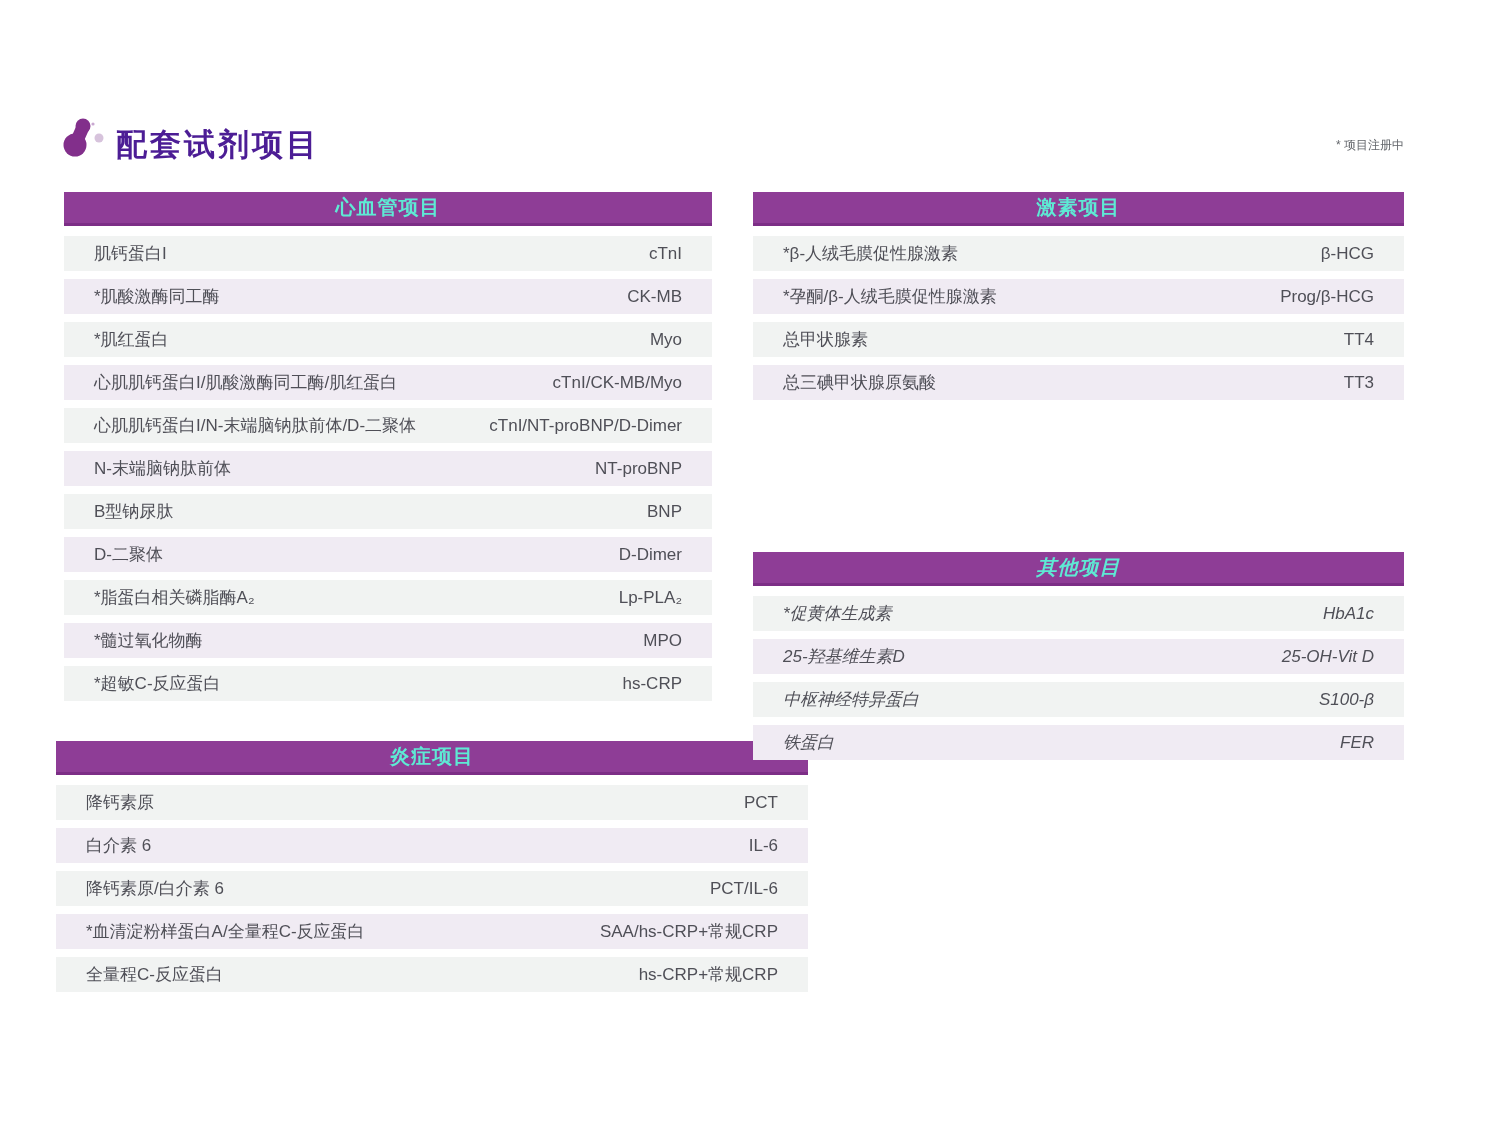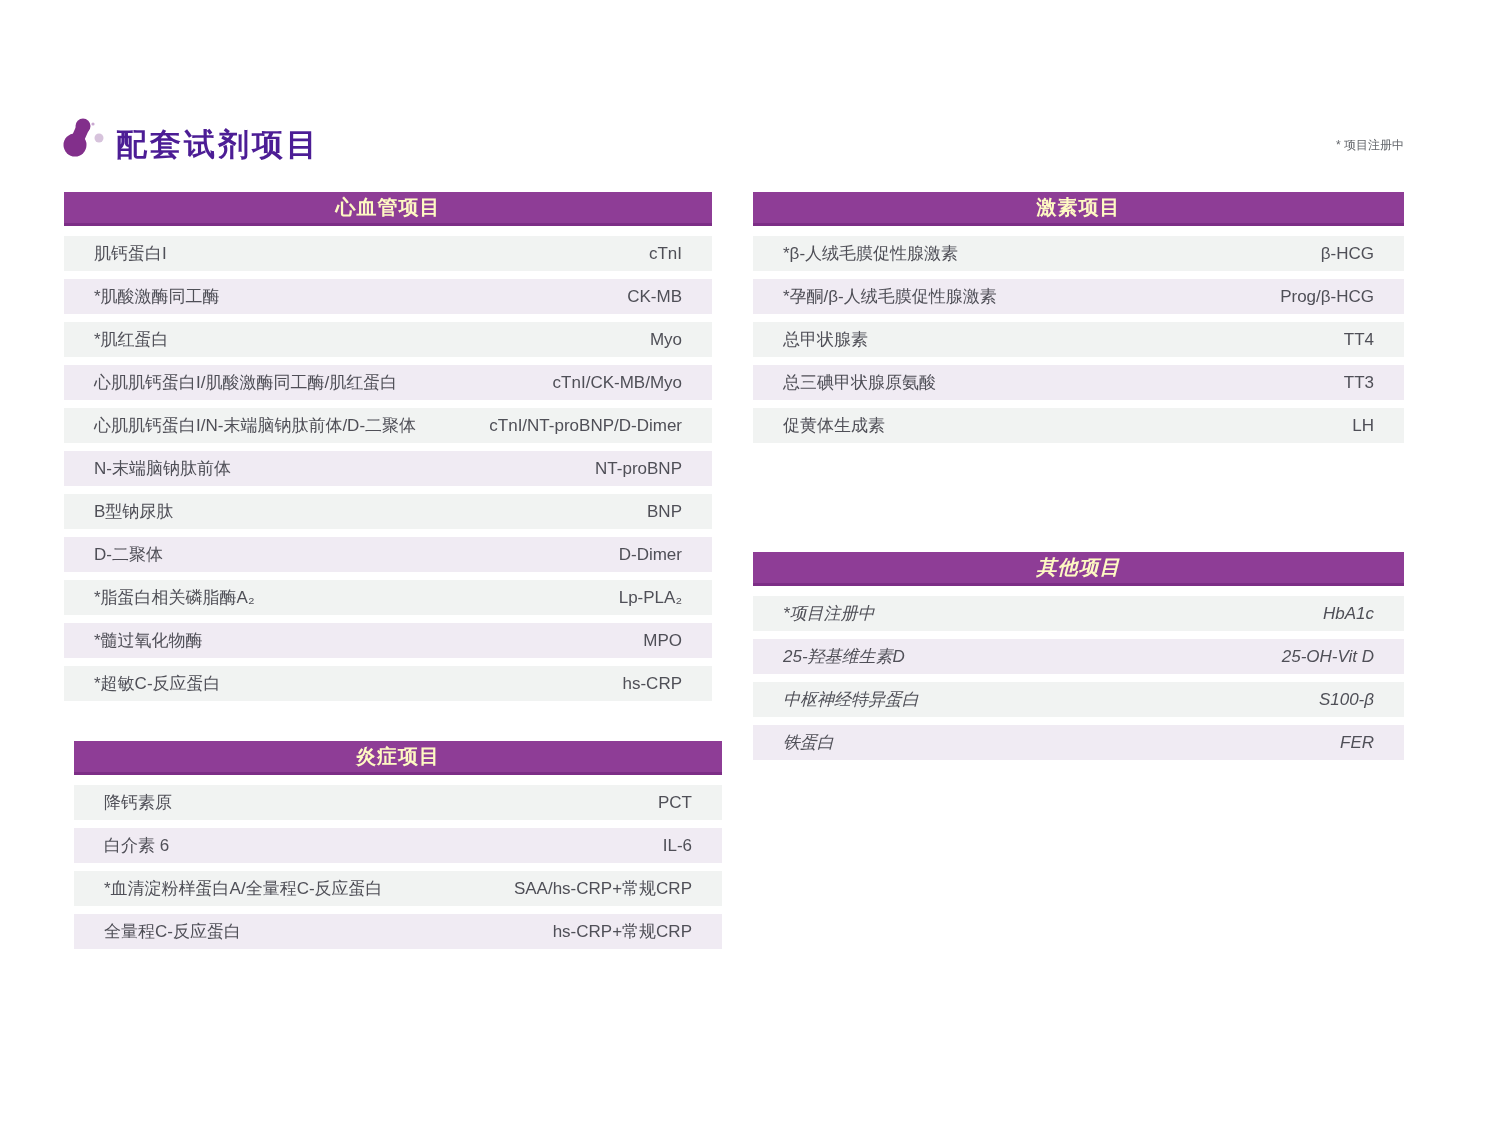--- a/index.html
+++ b/index.html
@@ -13,28 +13,28 @@
     font-size:31px; font-weight:bold; color:#4c1d95; letter-spacing:3px;
   }
 
   .note {
     position:absolute; left:753px; top:137px; width:651px;
     text-align:right; font-size:12px; color:#63666b;
   }
 
   .table { position:absolute; }
   .t-cardio       { left:64px;  top:192px; width:648px; }
-  .t-inflammation { left:74px;  top:741px; width:648px; }
+  .t-inflammation { left:56px;  top:741px; width:752px; }
   .t-hormone      { left:753px; top:192px; width:651px; }
   .t-other        { left:753px; top:552px; width:651px;font-style:italic; }
 
   .thead {
     height:34px; box-sizing:border-box; line-height:31px;
     background:#8e3d96; border-bottom:3px solid #7c2e86;
-    color:#fef9c3; font-size:20px; font-weight:bold;
+    color:#5eead4; font-size:20px; font-weight:bold;
     text-align:center; letter-spacing:1px;
   }
 
   .rows { margin-top:10px; }
   .row {
     height:35px; margin-bottom:8px;
     display:flex; justify-content:space-between; align-items:center;
     padding:0 30px; font-size:17px; color:#4f4f57;
   }
   .row:nth-child(odd)  { background:#f1f3f2; }
@@ -114,20 +114,24 @@
     <div class="rows">
       <div class="row">
         <span class="item-name">降钙素原</span>
         <span class="item-abbr">PCT</span>
       </div>
       <div class="row">
         <span class="item-name">白介素 6</span>
         <span class="item-abbr">IL-6</span>
       </div>
       <div class="row">
+        <span class="item-name">降钙素原/白介素 6</span>
+        <span class="item-abbr">PCT/IL-6</span>
+      </div>
+      <div class="row">
         <span class="item-name">*血清淀粉样蛋白A/全量程C-反应蛋白</span>
         <span class="item-abbr">SAA/hs-CRP+常规CRP</span>
       </div>
       <div class="row">
         <span class="item-name">全量程C-反应蛋白</span>
         <span class="item-abbr">hs-CRP+常规CRP</span>
       </div>
     </div>
   </div>
 
@@ -143,32 +147,28 @@
         <span class="item-abbr">Prog/β-HCG</span>
       </div>
       <div class="row">
         <span class="item-name">总甲状腺素</span>
         <span class="item-abbr">TT4</span>
       </div>
       <div class="row">
         <span class="item-name">总三碘甲状腺原氨酸</span>
         <span class="item-abbr">TT3</span>
       </div>
-      <div class="row">
-        <span class="item-name">促黄体生成素</span>
-        <span class="item-abbr">LH</span>
-      </div>
     </div>
   </div>
 
   <div class="table t-other">
     <div class="thead">其他项目</div>
     <div class="rows">
       <div class="row">
-        <span class="item-name">*项目注册中</span>
+        <span class="item-name">*促黄体生成素</span>
         <span class="item-abbr">HbA1c</span>
       </div>
       <div class="row">
         <span class="item-name">25-羟基维生素D</span>
         <span class="item-abbr">25-OH-Vit D</span>
       </div>
       <div class="row">
         <span class="item-name">中枢神经特异蛋白</span>
         <span class="item-abbr">S100-β</span>
       </div>

